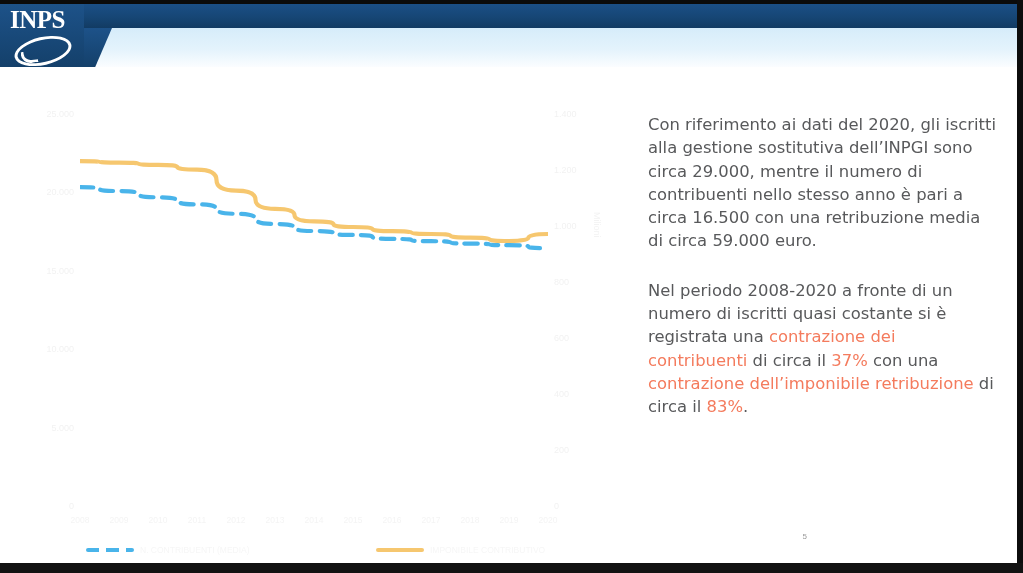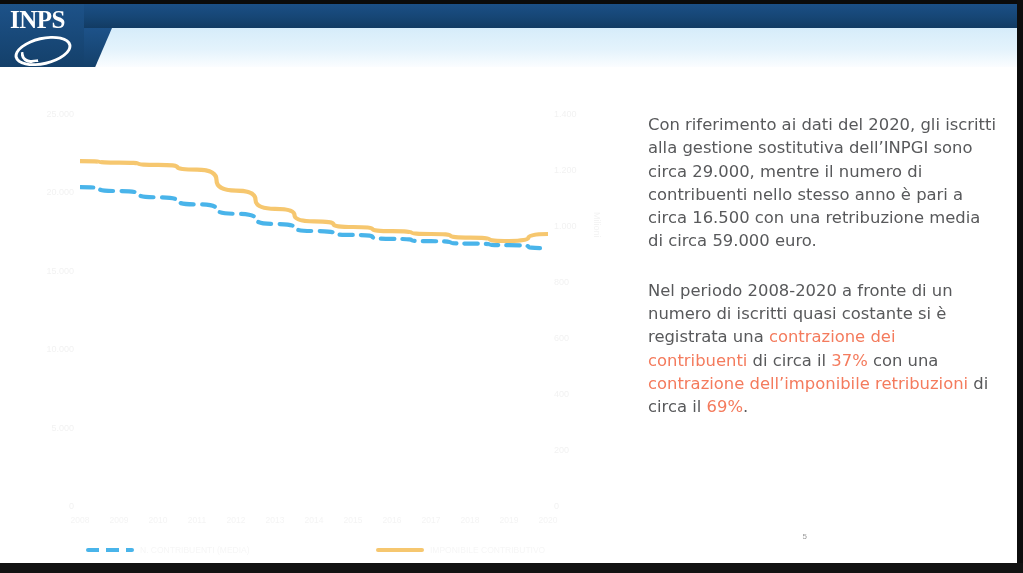--- a/index.html
+++ b/index.html
@@ -262,20 +262,20 @@
         </div>
         <div class="legend-item orange">
           <span class="swatch-solid"></span>
           <span>IMPONIBILE CONTRIBUTIVO</span>
         </div>
       </div>
     </div>
 
     <div class="textcol">
       <p class="para" id="para-1"><span>Con riferimento ai dati del 2020, gli iscritti alla gestione sostitutiva dell’INPGI sono circa 29.000, mentre il numero di contribuenti nello stesso anno è pari a circa 16.500 con una retribuzione media di circa 59.000 euro.</span></p>
-      <p class="para" id="para-2"><span>Nel periodo 2008-2020 a fronte di un numero di iscritti quasi costante si è registrata una </span><span class="hl">contrazione dei contribuenti</span><span> di circa il </span><span class="hl">37%</span><span> con una </span><span class="hl">contrazione dell’imponibile retribuzioni</span><span> di circa il </span><span class="hl">69%</span><span>.</span></p>
+      <p class="para" id="para-2"><span>Nel periodo 2008-2020 a fronte di un numero di iscritti quasi costante si è registrata una </span><span class="hl">contrazione dei contribuenti</span><span> di circa il </span><span class="hl">37%</span><span> con una </span><span class="hl">contrazione dell’imponibile retribuzione</span><span> di circa il </span><span class="hl">83%</span><span>.</span></p>
     </div>
 
     <div class="page-number">5</div>
   </div>
 
   <div class="edge-bottom"></div>
 </div>
 
 </body></html>

